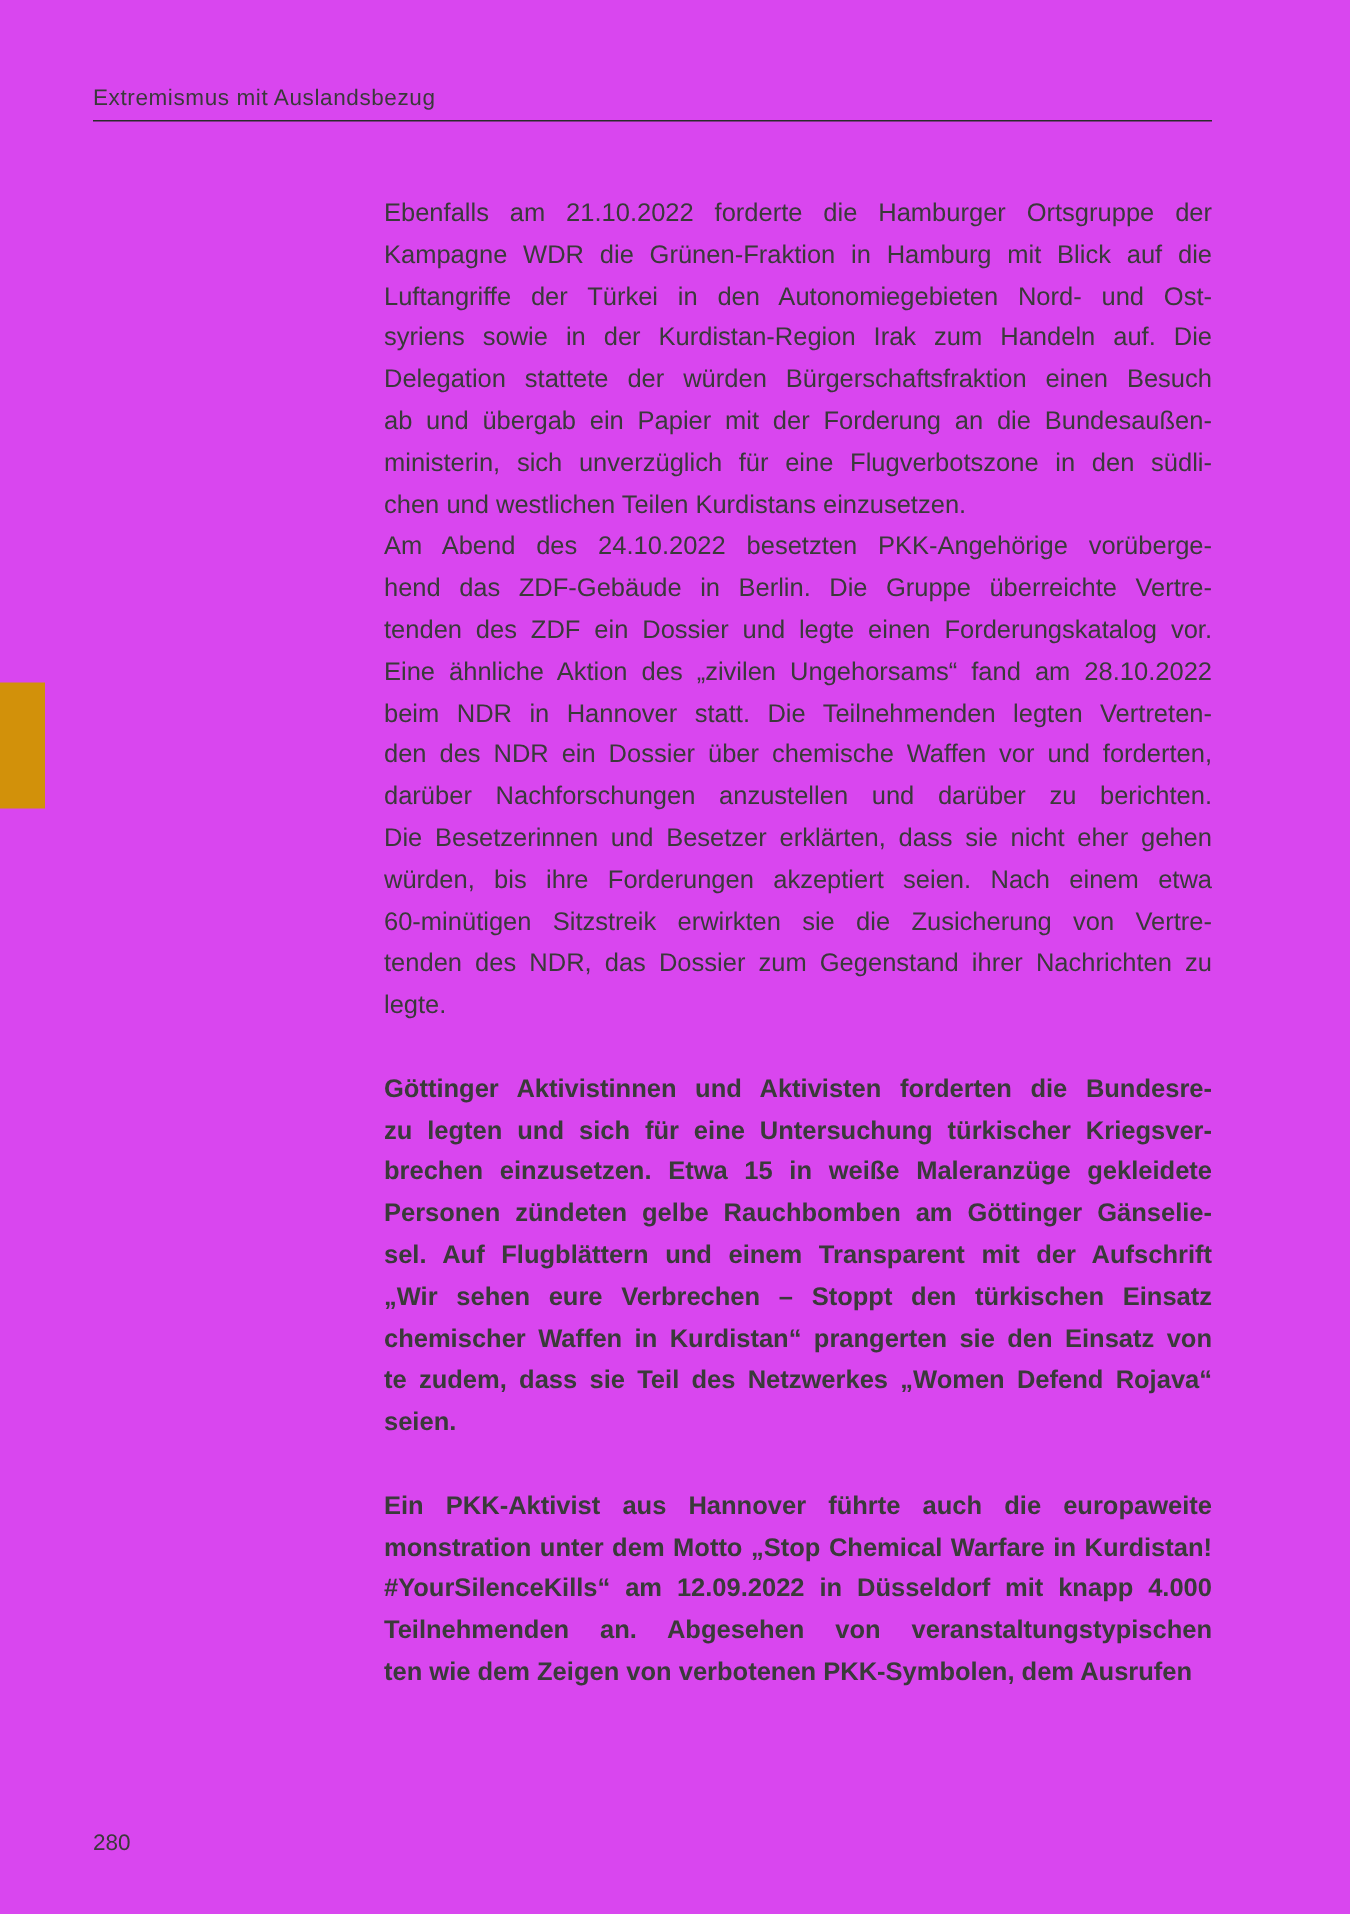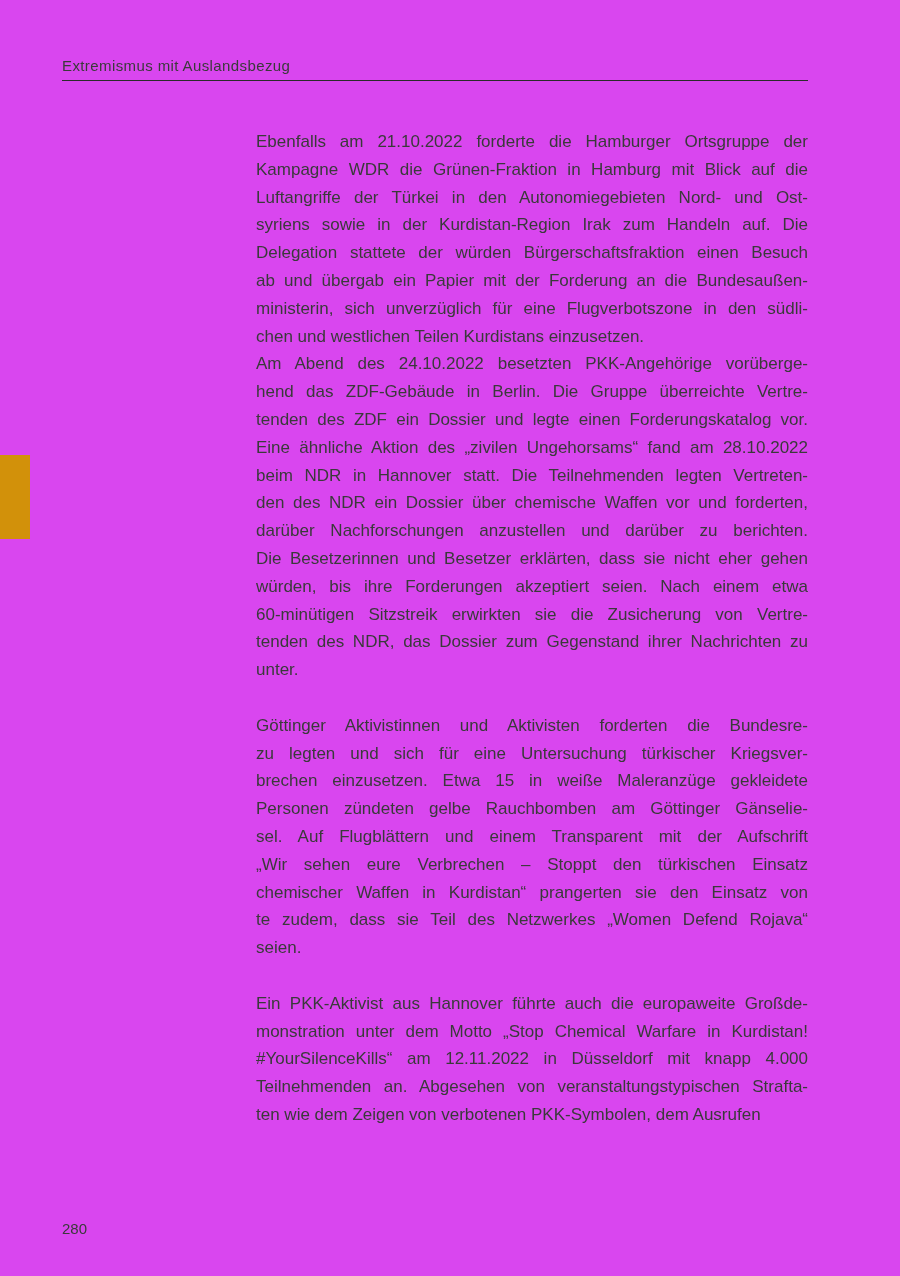--- a/index.html
+++ b/index.html
@@ -46,21 +46,21 @@
   
   .body-column {
     position: absolute;
     left: 256px;
     top: 128px;
     width: 552px;
     color: #3a3a3a;
     font-size: 17px;
   }
   .paragraph { margin: 0; }
-  .paragraph.gap-before { margin-top: 27.8px; }
+  .paragraph.gap-before { margin-top: 27.8px; font-weight: bold; }
   .line {
     height: 27.8px;
     line-height: 27.8px;
     text-align: justify;
     text-align-last: justify;
     overflow: hidden;
     white-space: normal;
   }
   .line.last {
     text-align-last: left;
@@ -103,37 +103,37 @@
         <div class="line">hend das ZDF-Gebäude in Berlin. Die Gruppe überreichte Vertre-</div>
         <div class="line">tenden des ZDF ein Dossier und legte einen Forderungskatalog vor.</div>
         <div class="line">Eine ähnliche Aktion des „zivilen Ungehorsams“ fand am 28.10.2022</div>
         <div class="line">beim NDR in Hannover statt. Die Teilnehmenden legten Vertreten-</div>
         <div class="line">den des NDR ein Dossier über chemische Waffen vor und forderten,</div>
         <div class="line">darüber Nachforschungen anzustellen und darüber zu berichten.</div>
         <div class="line">Die Besetzerinnen und Besetzer erklärten, dass sie nicht eher gehen</div>
         <div class="line">würden, bis ihre Forderungen akzeptiert seien. Nach einem etwa</div>
         <div class="line">60-minütigen Sitzstreik erwirkten sie die Zusicherung von Vertre-</div>
         <div class="line">tenden des NDR, das Dossier zum Gegenstand ihrer Nachrichten zu</div>
-        <div class="line last">unter.</div>
+        <div class="line last">legte.</div>
       </div>
       <div class="paragraph gap-before">
         <div class="line">Göttinger Aktivistinnen und Aktivisten forderten die Bundesre-</div>
         <div class="line">zu legten und sich für eine Untersuchung türkischer Kriegsver-</div>
         <div class="line">brechen einzusetzen. Etwa 15 in weiße Maleranzüge gekleidete</div>
         <div class="line">Personen zündeten gelbe Rauchbomben am Göttinger Gänselie-</div>
         <div class="line">sel. Auf Flugblättern und einem Transparent mit der Aufschrift</div>
         <div class="line">„Wir sehen eure Verbrechen – Stoppt den türkischen Einsatz</div>
         <div class="line">chemischer Waffen in Kurdistan“ prangerten sie den Einsatz von</div>
         <div class="line">te zudem, dass sie Teil des Netzwerkes „Women Defend Rojava“</div>
         <div class="line last">seien.</div>
       </div>
       <div class="paragraph gap-before">
         <div class="line">Ein PKK-Aktivist aus Hannover führte auch die europaweite Großde-</div>
         <div class="line">monstration unter dem Motto „Stop Chemical Warfare in Kurdistan!</div>
-        <div class="line">#YourSilenceKills“ am 12.11.2022 in Düsseldorf mit knapp 4.000</div>
+        <div class="line">#YourSilenceKills“ am 12.09.2022 in Düsseldorf mit knapp 4.000</div>
         <div class="line">Teilnehmenden an. Abgesehen von veranstaltungstypischen Strafta-</div>
         <div class="line last">ten wie dem Zeigen von verbotenen PKK-Symbolen, dem Ausrufen</div>
       </div>
     </div>
 
   <div class="page-number">280</div>
 
 </div>
 
 </body></html>

